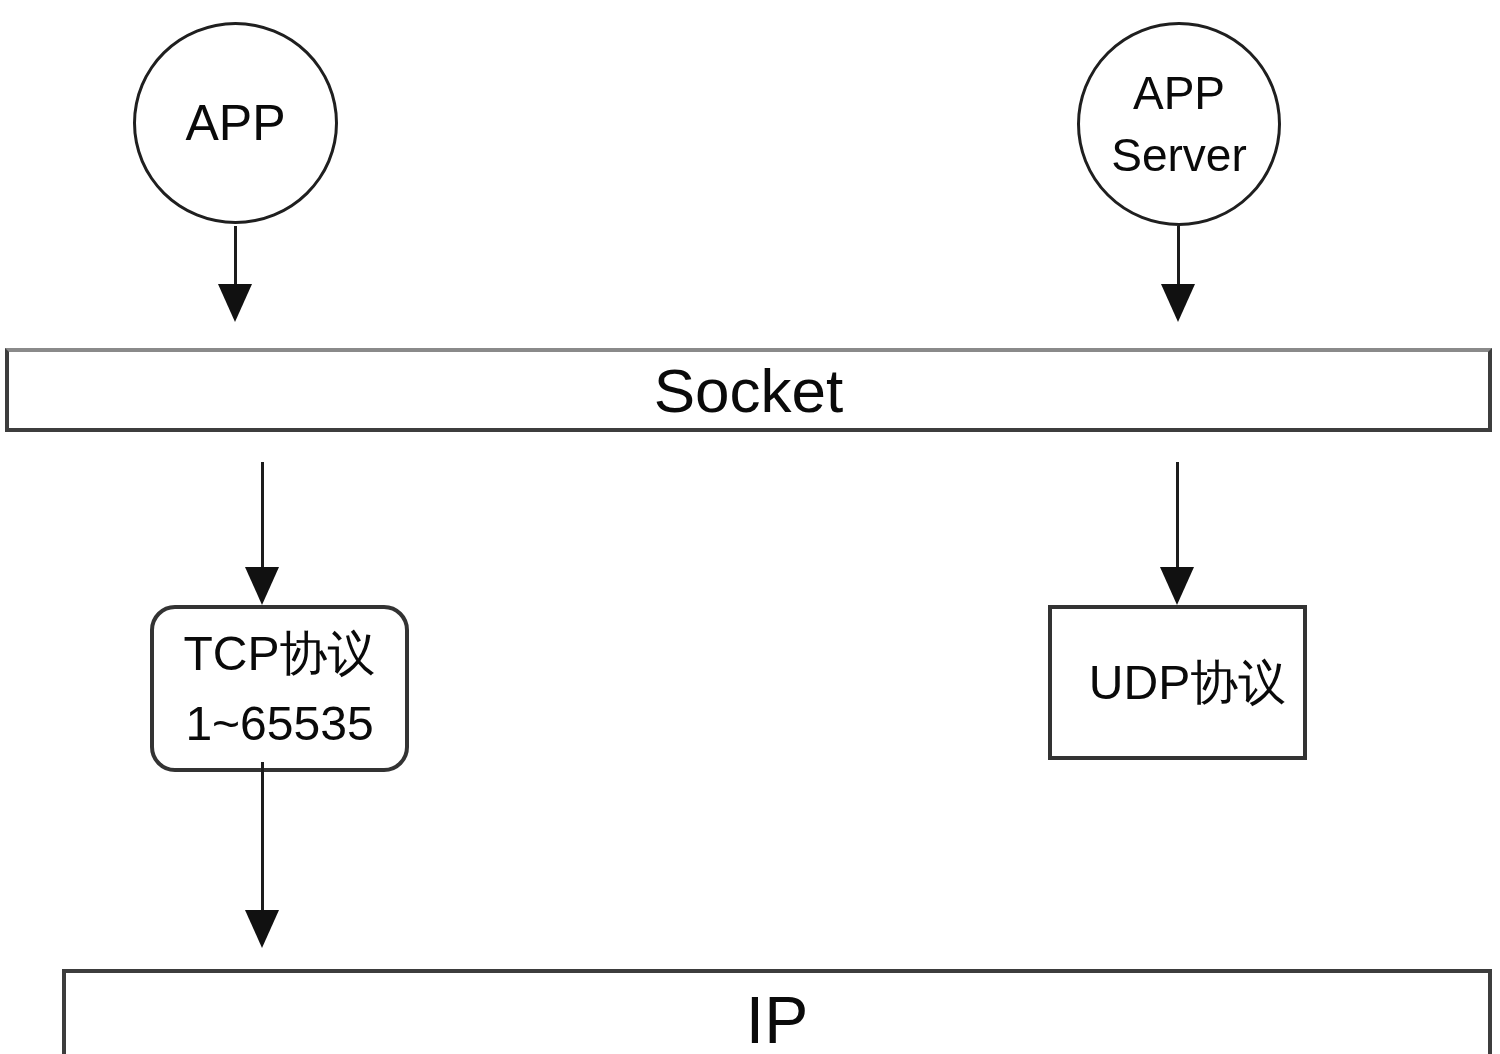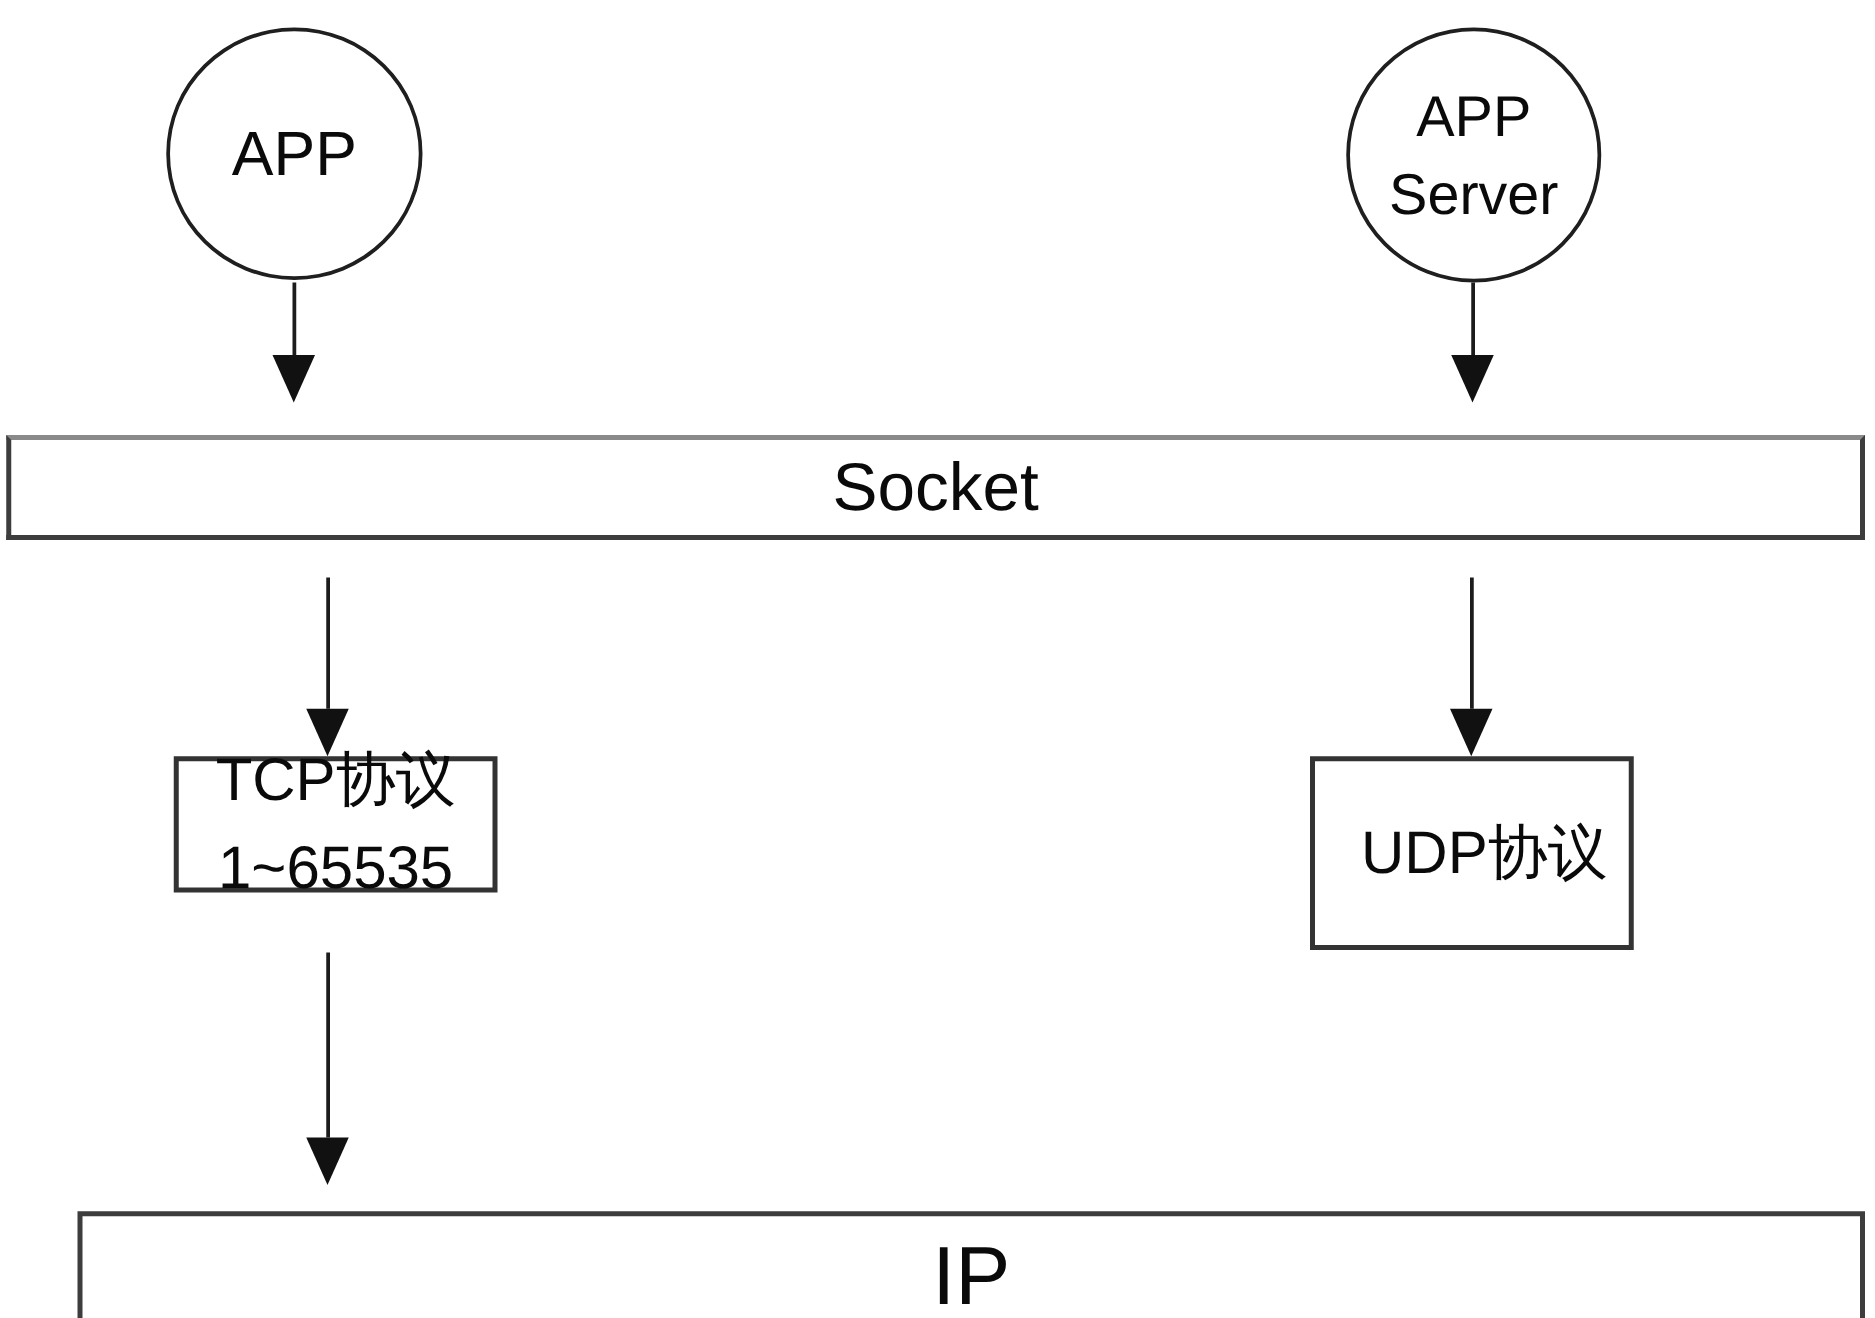--- a/index.html
+++ b/index.html
@@ -47,43 +47,43 @@
     border: 4px solid #3d3d3d;
     box-sizing: border-box;
     display: flex;
     align-items: center;
     justify-content: center;
   }
   .bar-socket {
     left: 5px; top: 328px;
     width: 1487px; height: 84px;
     border-top-color: #8a8a8a;
-    font-size: 54px;
+    font-size: 62px;
   }
   .bar-ip {
     left: 62px; top: 949px;
     width: 1430px; height: 101px;
     font-size: 66px;
   }
   .proto-box {
     position: absolute;
     background: #ffffff;
     border: 4px solid #333333;
     box-sizing: border-box;
     display: flex;
     flex-direction: column;
     align-items: center;
     justify-content: center;
     text-align: center;
     font-size: 48px;
     line-height: 1.45;
   }
   .box-tcp {
-    left: 139px; top: 585px;
-    width: 259px; height: 109px;
+    left: 150px; top: 585px;
+    width: 259px; height: 167px; border-radius: 25px;
   }
   .box-udp {
     left: 1048px; top: 585px;
     width: 259px; height: 155px; padding-left: 20px;
   }
   
   .arrow {
     position: absolute;
     width: 34px;
     display: flex;

